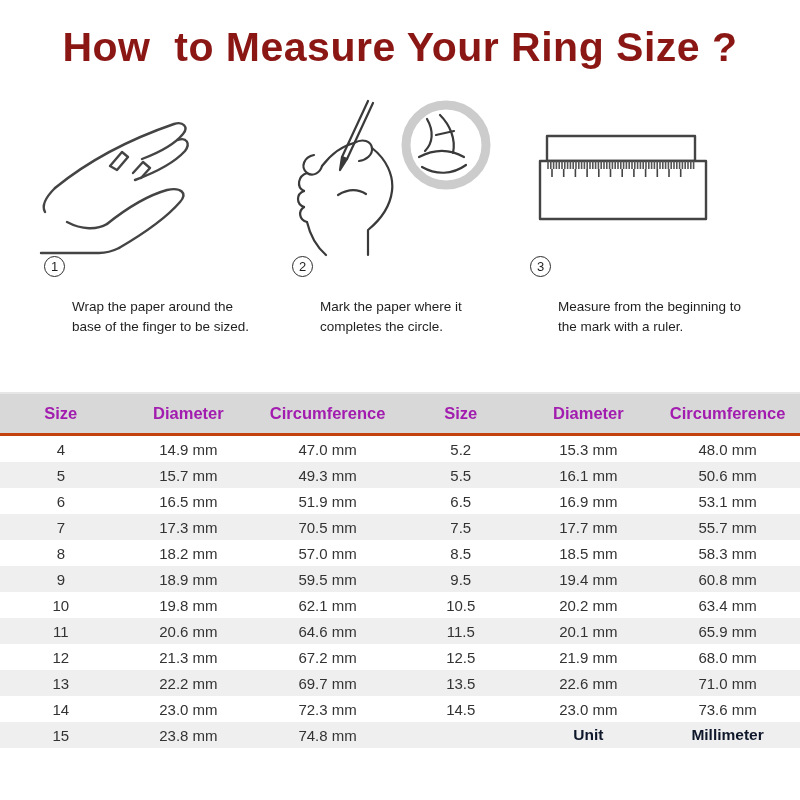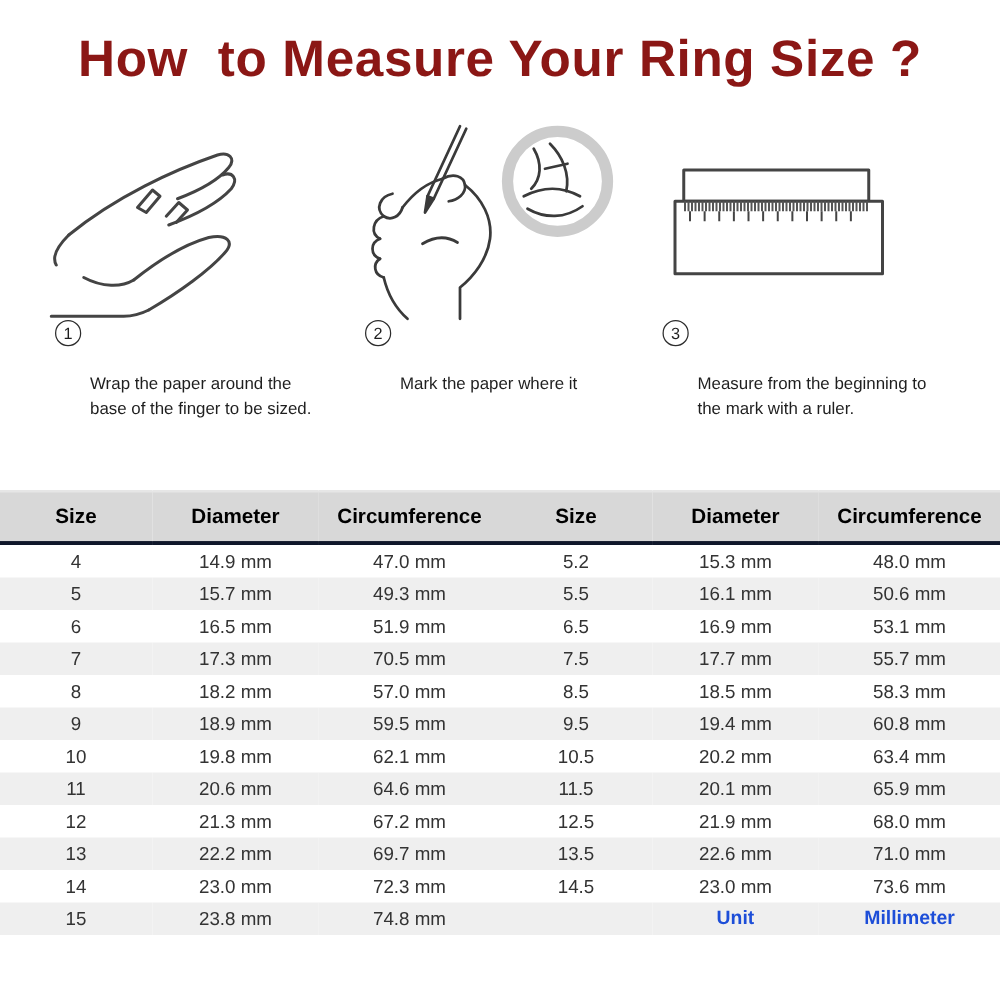--- a/index.html
+++ b/index.html
@@ -47,27 +47,27 @@
 
   table.ring{
     position:absolute;top:392px;left:0;width:800px;
     border-collapse:collapse;table-layout:fixed;
   }
   table.ring col.c-size{width:15.2%;}
   table.ring col.c-diam{width:16.7%;}
   table.ring col.c-circ{width:18.1%;}
   table.ring th{
     background:var(--header-bg);height:37px;font-size:16.5px;font-weight:bold;
-    color:#000000;text-align:center;border-bottom:3px solid #0f172a;border-top:2px solid #e6e6e6;
+    color:#a21caf;text-align:center;border-bottom:3px solid #c2410c;border-top:2px solid #e6e6e6;
   }
   table.ring td{
     height:26px;text-align:center;font-size:15px;color:#333;padding:0;
   }
   table.ring tbody tr:nth-child(even) td{background:var(--row-alt-bg);}
-  table.ring td.unit-cell{background:var(--unit-bg);font-weight:bold;color:#1d4ed8;font-size:15.5px;}
+  table.ring td.unit-cell{background:var(--unit-bg);font-weight:bold;color:#0f172a;font-size:15.5px;}
 </style>
 </head>
 <body>
 
 <div class="stage">
 
   <h1 class="page-title">How  to Measure Your Ring Size ?</h1>
 
   <div class="illus" style="left:25px;top:100px;">
     <svg width="210" height="158" viewBox="0 0 210 158">
@@ -123,20 +123,21 @@
     <span class="badge">1</span>
     <span class="cap-lines">
       <span>Wrap the paper around the</span>
       <span>base of the finger to be sized.</span>
     </span>
   </div>
   <div class="caption" style="left:292px;top:257px;width:215px;">
     <span class="badge">2</span>
     <span class="cap-lines">
       <span>Mark the paper where it</span>
+      <span>completes the circle.</span>
     </span>
   </div>
   <div class="caption" style="left:530px;top:257px;width:240px;">
     <span class="badge">3</span>
     <span class="cap-lines">
       <span>Measure from the beginning to</span>
       <span>the mark with a ruler.</span>
     </span>
   </div>
 

